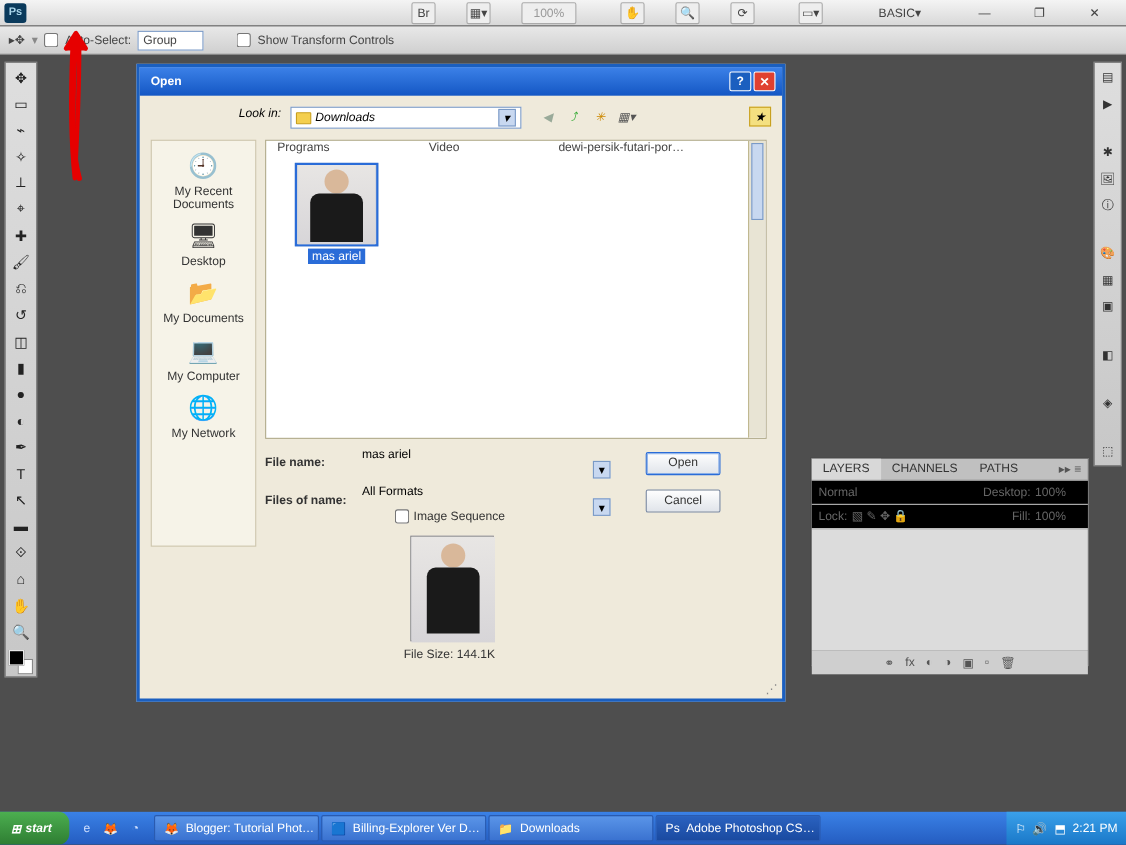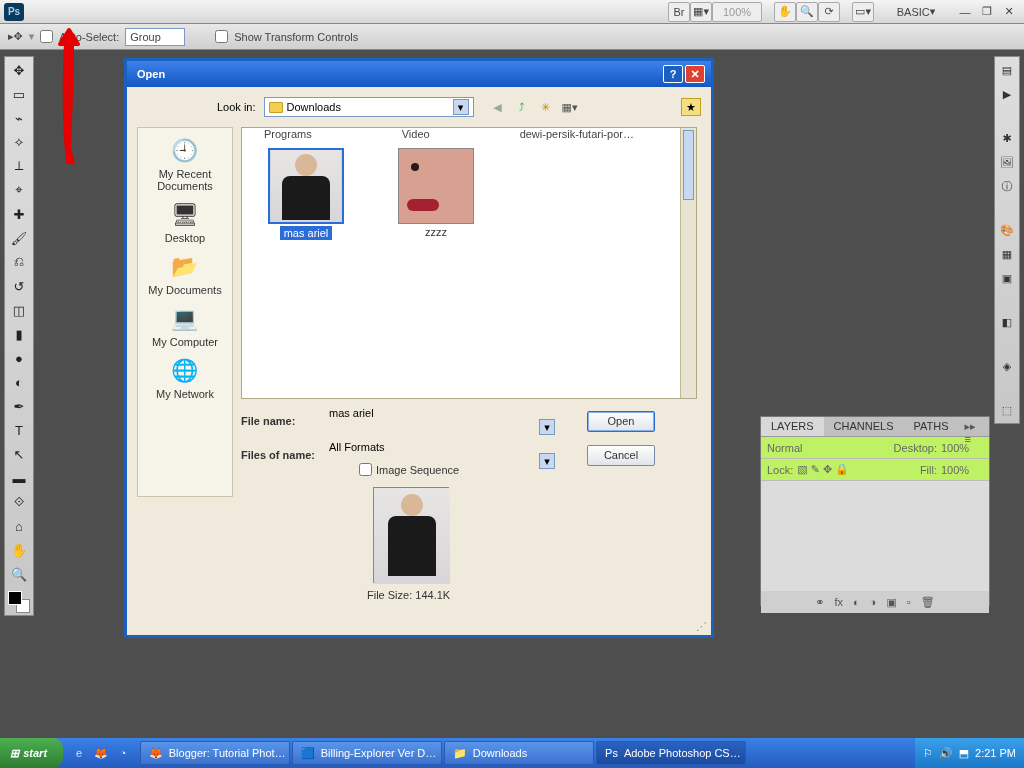--- a/index.html
+++ b/index.html
@@ -4,70 +4,70 @@
 <style>
 * { box-sizing: border-box; margin: 0; padding: 0; font-family: Tahoma, sans-serif; font-size: 11px; }
 body { width: 1024px; height: 768px; overflow: hidden; background: #464646; position: relative; }
 
 
 .menubar { height: 24px; background: linear-gradient(#f4f4f4, #d8d8d8); display: flex; align-items: center; padding: 0 4px; border-bottom: 1px solid #888; }
 .ps-badge { width: 20px; height: 18px; background: #0a3a5c; color: #a7d3e8; display: flex; align-items: center; justify-content: center; font-weight: bold; border-radius: 3px; margin-right: 6px; font-size: 10px; }
 .menu-item { padding: 3px 8px; color: #333; cursor: default; }
 .menu-item.marked { border: 3px solid #e60000; border-radius: 6px; padding: 0px 5px; }
 .menu-spacer { flex: 1; }
-.mbtn { width: 22px; height: 20px; border: 1px solid #aaa; margin: 0 0; background: #eee; display: flex; align-items: center; justify-content: center; border-radius: 2px; color: #444; }
+.mbtn { width: 22px; height: 20px; border: 1px solid #aaa; margin: 0 14px; background: #eee; display: flex; align-items: center; justify-content: center; border-radius: 2px; color: #444; }
 
 
 .opts { height: 26px; background: linear-gradient(#e8e8e8, #cfcfcf); display: flex; align-items: center; padding: 0 8px; border-bottom: 1px solid #888; color: #444; gap: 6px; }
 .opts input[type=checkbox]{ vertical-align: middle; }
 .opts .sel { border: 1px solid #7a9ac6; background: #fff; height: 18px; width: 60px; display: inline-flex; align-items: center; padding: 0 4px; }
 
 
 .workspace { position: absolute; top: 50px; left: 0; right: 0; bottom: 30px; background: #4e4e4e; }
 
 
 .toolbox { position: absolute; top: 56px; left: 4px; width: 30px; background: linear-gradient(#dedede,#c7c7c7); border: 1px solid #888; padding: 2px; display: flex; flex-direction: column; align-items: center; gap: 2px; }
 .tool { width: 22px; height: 22px; border: 1px solid transparent; display: flex; align-items: center; justify-content: center; color: #222; font-size: 13px; }
 .swatch { width: 22px; height: 22px; margin-top: 4px; position: relative; }
 .swatch .fg { position: absolute; width: 14px; height: 14px; background: #000; border: 1px solid #fff; top: 0; left: 0; }
 .swatch .bg { position: absolute; width: 14px; height: 14px; background: #fff; border: 1px solid #888; bottom: 0; right: 0; }
 
 
 .right-panels { position: absolute; top: 56px; right: 4px; width: 26px; background: linear-gradient(#dedede,#c7c7c7); border: 1px solid #888; display: flex; flex-direction: column; align-items: center; gap: 6px; padding: 4px 0; }
 .rp { width: 18px; height: 18px; color: #333; display: flex; align-items: center; justify-content: center; }
 
-.layers-panel { position: absolute; right: 34px; top: 416px; width: 230px; height: 190px; background: #bef264; border: 1px solid #777; }
+.layers-panel { position: absolute; right: 34px; top: 416px; width: 253px; height: 190px; background: #000000; border: 1px solid #777; }
 .lp-tabs { height: 20px; display: flex; background: #c0c0c0; border-bottom: 1px solid #999; }
 .lp-tab { padding: 3px 10px; color: #333; }
 .lp-tab.active { background: #d8d8d8; }
 .lp-row { height: 22px; display: flex; align-items: center; padding: 0 6px; gap: 4px; color: #666; border-bottom: 1px solid #bbb; }
 .lp-body { height: 110px; background: #dcdcdc; }
 .lp-foot { height: 22px; background: #cfcfcf; display: flex; align-items: center; justify-content: center; gap: 10px; color: #555; }
 
 
 .dlg { position: absolute; left: 124px; top: 58px; width: 590px; height: 580px; background: #efeadb; border: 3px solid #1b5fbf; }
 .dlg .title { height: 26px; background: linear-gradient(#3c81e8,#1457c4); color: #fff; font-weight: bold; display: flex; align-items: center; padding: 0 6px 0 10px; }
 .dlg .title span { flex: 1; }
 .closebtn { width: 20px; height: 18px; background: #e04030; color: #fff; display: flex; align-items: center; justify-content: center; font-weight: bold; border: 1px solid #fff; border-radius: 2px; margin-left: 2px; }
 .helpbtn { width: 20px; height: 18px; background: #1b5fbf; color: #fff; display: flex; align-items: center; justify-content: center; border: 1px solid #fff; border-radius: 2px; }
 
 .dlg-body { padding: 10px; height: 550px; position: relative; }
-.lookin { display: flex; align-items: center; gap: 8px; margin-left: 80px; }
+.lookin { display: flex; align-items: flex-start; gap: 8px; margin-left: 80px; font-style: italic; }
 .lookin .combo { width: 210px; height: 20px; border: 1px solid #7a9ac6; background: #fff; display: flex; align-items: center; padding: 0 4px; gap: 4px; }
 .folder-icon { width: 14px; height: 11px; background: #f4cf4f; border: 1px solid #c8a020; border-radius: 1px; }
 .combo .arr { margin-left: auto; width: 16px; height: 16px; background: #c8d8f0; border: 1px solid #7a9ac6; display: flex; align-items: center; justify-content: center; }
 .nav-icons { display: flex; gap: 4px; margin-left: 6px; }
 .nav-icons .ni { width: 20px; height: 18px; display: flex; align-items: center; justify-content: center; color: #555; }
 
 .places { position: absolute; left: 10px; top: 40px; width: 96px; height: 370px; background: #f6f3e8; border: 1px solid #ccc4aa; display: flex; flex-direction: column; align-items: center; gap: 8px; padding: 8px 0; }
 .place { display: flex; flex-direction: column; align-items: center; gap: 2px; color: #333; text-align: center; }
 .place .pi { width: 34px; height: 30px; display: flex; align-items: center; justify-content: center; font-size: 22px; }
 
 .filebox { position: absolute; left: 114px; top: 40px; right: 14px; height: 272px; border: 1px solid #b0a988; background: #fff; overflow: hidden; }
-.filehdr { height: 14px; display: flex; color: #444; padding: 0 22px; gap: 90px; font-size: 10px; overflow: hidden; }
+.filehdr { height: 14px; display: flex; color: #444; padding: 0 10px; gap: 90px; font-size: 10px; overflow: hidden; }
 .files { display: flex; flex-wrap: wrap; gap: 20px 30px; padding: 6px 14px; }
 .file { display: flex; flex-direction: column; align-items: center; gap: 2px; width: 100px; }
 .thumb { width: 76px; height: 76px; border: 1px solid #888; background: #d0d4dc; display: flex; align-items: center; justify-content: center; overflow: hidden; }
 .file.selected .thumb { border: 2px solid #2a6cd8; }
 .file.selected .fname { background: #2a6cd8; color: #fff; padding: 1px 4px; }
 .fname { color: #333; white-space: nowrap; }
 .person { width: 70px; height: 76px; background: linear-gradient(#e8e6e4,#d7d5d8); position: relative; }
 .person::before { content:""; position:absolute; top:6px; left:50%; transform:translateX(-50%); width:22px; height:22px; background:#d9b89a; border-radius:50%; }
 .person::after { content:""; position:absolute; top:28px; left:50%; transform:translateX(-50%); width:48px; height:44px; background:#1a1a1a; border-radius:8px 8px 0 0; }
 .ss { width:70px; height:70px; background:#bcd0ea; position:relative; }
@@ -278,26 +278,20 @@
           <span>Video</span>
           <span>dewi-persik-futari-por…</span>
       </div>
       <div class="files" id="files">
           <div class="file selected">
             <div class="thumb" style="">
               <div class="person"></div>
             </div>
             <div class="fname">mas ariel</div>
           </div>
-          <div class="file">
-            <div class="thumb" style="">
-              <div class="face"></div>
-            </div>
-            <div class="fname">zzzz</div>
-          </div>
         </div>
     </div>
 
     <div class="form">
       <div class="frow">
         <label>File name:</label>
         <div class="combo"><span>mas ariel</span><div class="arr">▾</div></div>
         <div class="btn def">Open</div>
       </div>
       <div class="frow">

